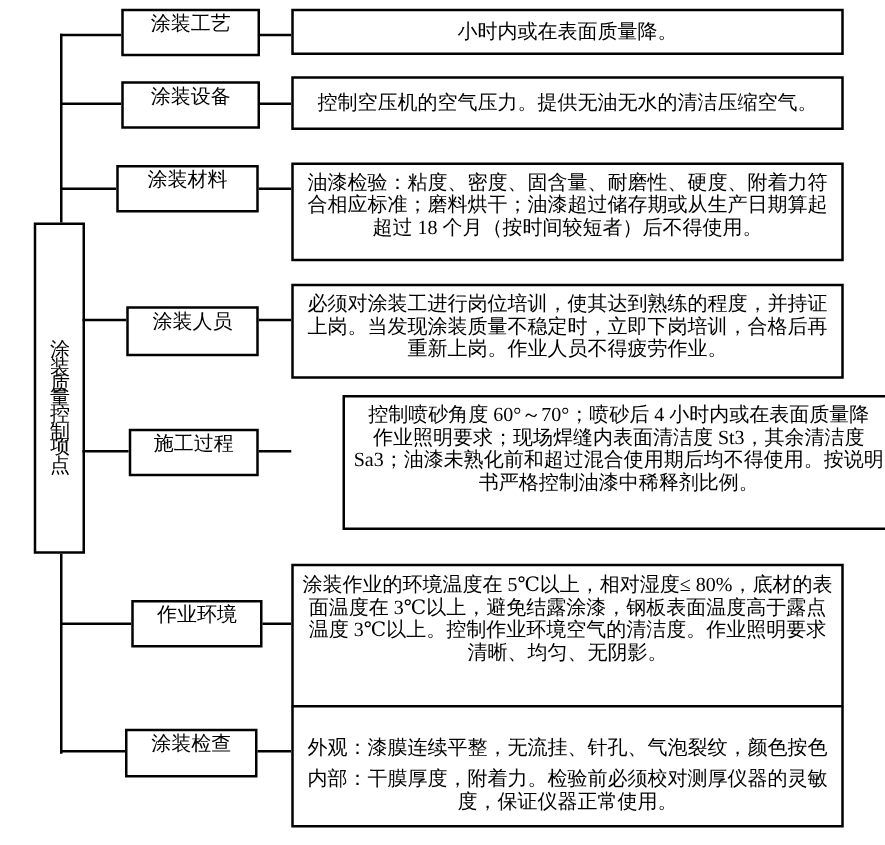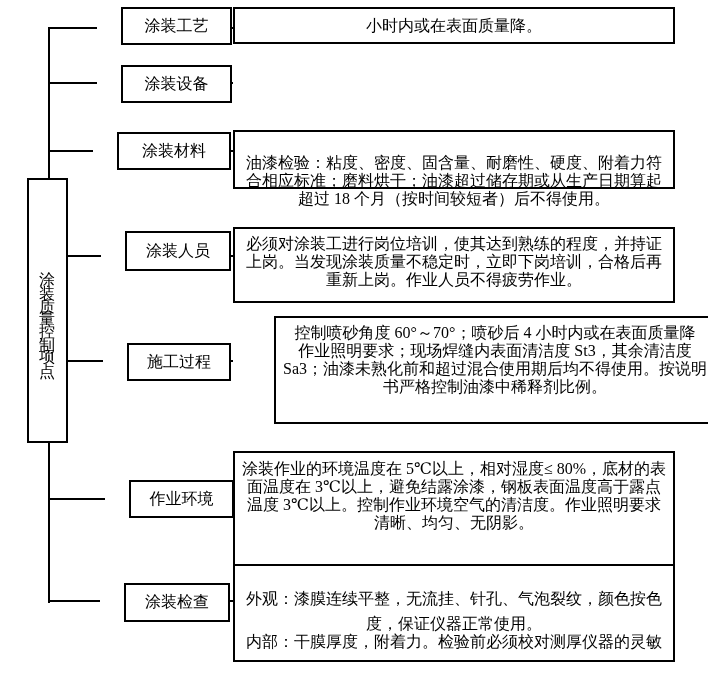--- a/index.html
+++ b/index.html
@@ -26,43 +26,42 @@
   .vtext {
     writing-mode: vertical-lr;
     text-orientation: upright;
     font-size: 16px;
     letter-spacing: 13px;
     line-height: 37px;
     white-space: nowrap;
   }
   
   .lbox {
-    display: flex; align-items: center; justify-content: center;
+    display: flex; align-items: flex-start; justify-content: center;
     font-size: 16px;
     white-space: nowrap;
-    margin-left: 24px;
   }
   #l0 { left: 97px;  top: 7px;   width: 111px; height: 38px; }
   #l1 { left: 97px;  top: 65px;  width: 111px; height: 38px; }
   #l2 { left: 93px;  top: 132px; width: 114px; height: 38px; }
-  #l3 { left: 101px; top: 231px; width: 106px; height: 40px; }
+  #l3 { left: 101px; top: 245px; width: 106px; height: 40px; }
   #l4 { left: 103px; top: 343px; width: 104px; height: 38px; }
   #l5 { left: 105px; top: 480px; width: 105px; height: 38px; }
   #l6 { left: 100px; top: 583px; width: 106px; height: 39px; }
   
   .dbox {
     left: 233px; width: 442px;
     font-size: 16px;
     line-height: 18px;
     text-align: center;
   }
   .dbox.vcenter { display: flex; align-items: center; justify-content: center; }
   #d0 { top: 7px;   height: 37px; }
   #d1 { top: 61px;  height: 43px; }
-  #d2 { top: 130px; height: 59px; padding-top: 22px; text-align: center; }
+  #d2 { top: 130px; height: 79px; padding-top: 6px; text-align: center; }
   #d3 { top: 227px; height: 76px; padding-top: 6px; }
   #d4 { top: 316px; height: 108px; padding-top: 6px; margin-left: 41px; }
   #d5 { top: 451px; height: 116px; padding-top: 7px; }
   #d6 { top: 564px; height: 98px;  padding-top: 24px; }
   .dline { white-space: nowrap; }
   .pgap { margin-bottom: 7px; }
   
   .line { position: absolute; background: #000000; }
 </style>
 </head>
@@ -112,20 +111,23 @@
       <span>作业环境</span>
     </div>
   <div class="box lbox" id="l6">
       <span>涂装检查</span>
     </div>
 
   <div class="box dbox vcenter" id="d0">
     <div class="dline">小时内或在表面质量降。</div>
   </div>
 
+  <div class="box dbox vcenter" id="d1">
+    <div class="dline">控制空压机的空气压力。提供无油无水的清洁压缩空气。</div>
+  </div>
 
   <div class="box dbox" id="d2">
     <div class="dline">油漆检验：粘度、密度、固含量、耐磨性、硬度、附着力符</div>
     <div class="dline">合相应标准；磨料烘干；油漆超过储存期或从生产日期算起</div>
     <div class="dline">超过 18 个月（按时间较短者）后不得使用。</div>
   </div>
 
   <div class="box dbox" id="d3">
     <div class="dline">必须对涂装工进行岗位培训，使其达到熟练的程度，并持证</div>
     <div class="dline">上岗。当发现涂装质量不稳定时，立即下岗培训，合格后再</div>
@@ -141,17 +143,17 @@
 
   <div class="box dbox" id="d5">
     <div class="dline">涂装作业的环境温度在 5℃以上，相对湿度≤ 80%，底材的表</div>
     <div class="dline">面温度在 3℃以上，避免结露涂漆，钢板表面温度高于露点</div>
     <div class="dline">温度 3℃以上。控制作业环境空气的清洁度。作业照明要求</div>
     <div class="dline">清晰、均匀、无阴影。</div>
   </div>
 
   <div class="box dbox" id="d6">
     <div class="dline pgap">外观：漆膜连续平整，无流挂、针孔、气泡裂纹，颜色按色</div>
+    <div class="dline">内部：干膜厚度，附着力。检验前必须校对测厚仪器的灵敏</div>
     <div class="dline">度，保证仪器正常使用。</div>
-    <div class="dline">内部：干膜厚度，附着力。检验前必须校对测厚仪器的灵敏</div>
   </div>
 
 </div>
 
 </body></html>

